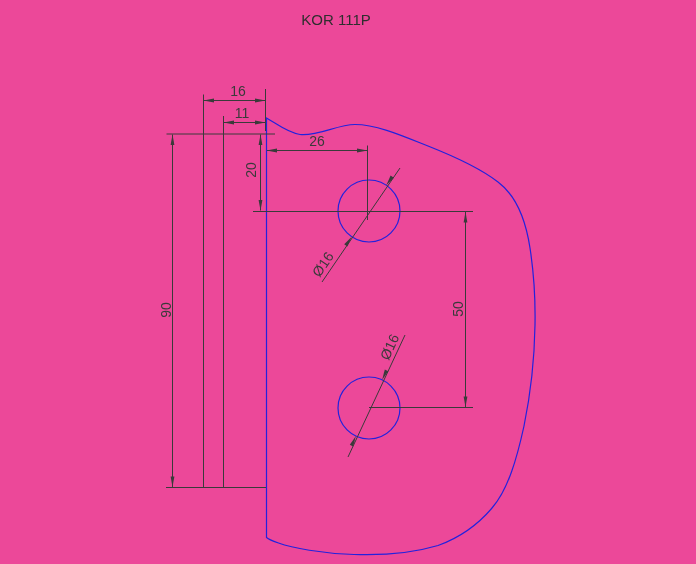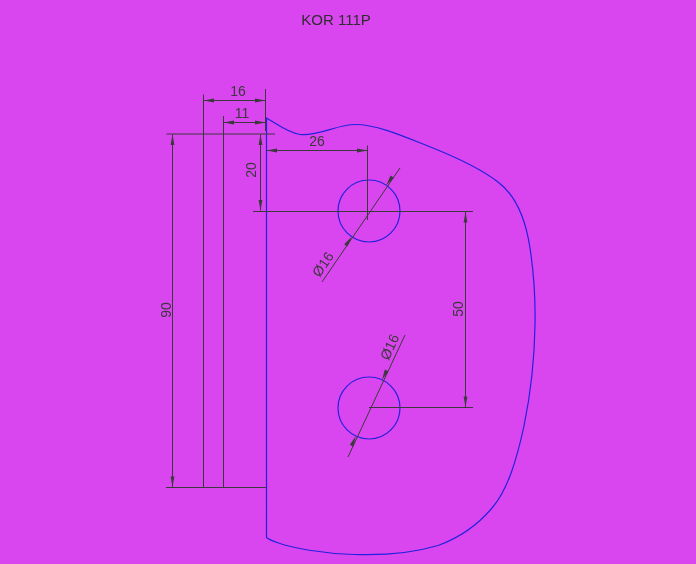--- a/index.html
+++ b/index.html
@@ -4,21 +4,21 @@
 <style>
   html, body {
     margin: 0;
     padding: 0;
     background: #ffffff;
   }
   .canvas {
     position: relative;
     width: 696px;
     height: 564px;
-    background: #d946ef;
+    background: #ec4899;
     overflow: hidden;
   }
   svg {
     display: block;
   }
   svg text {
     font-family: "Liberation Sans", sans-serif;
   }
   .dim-text {
     font-size: 14px;

